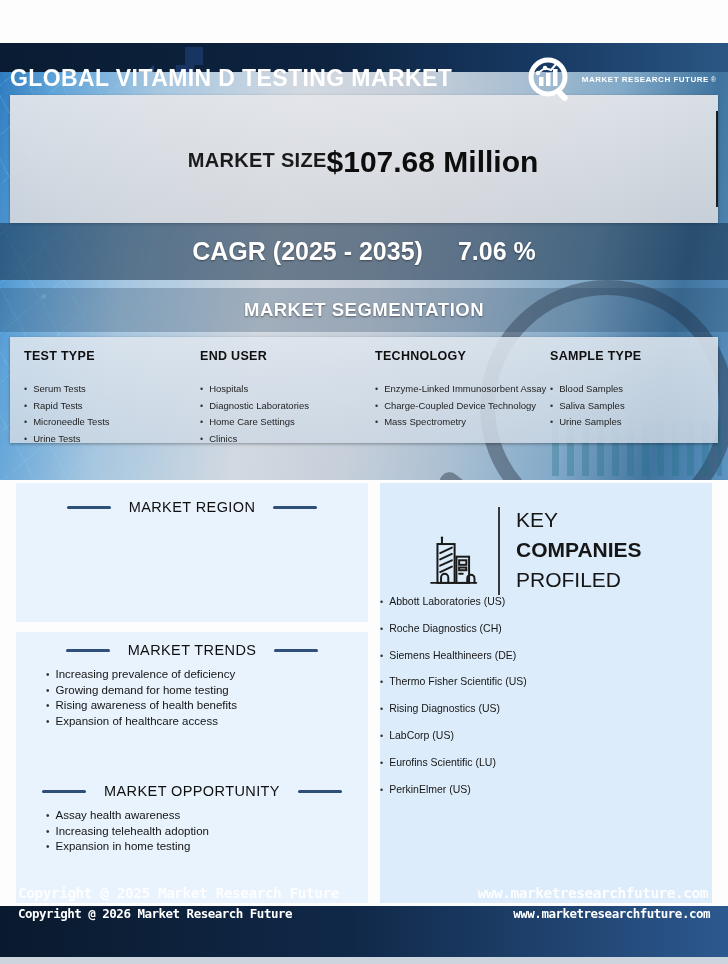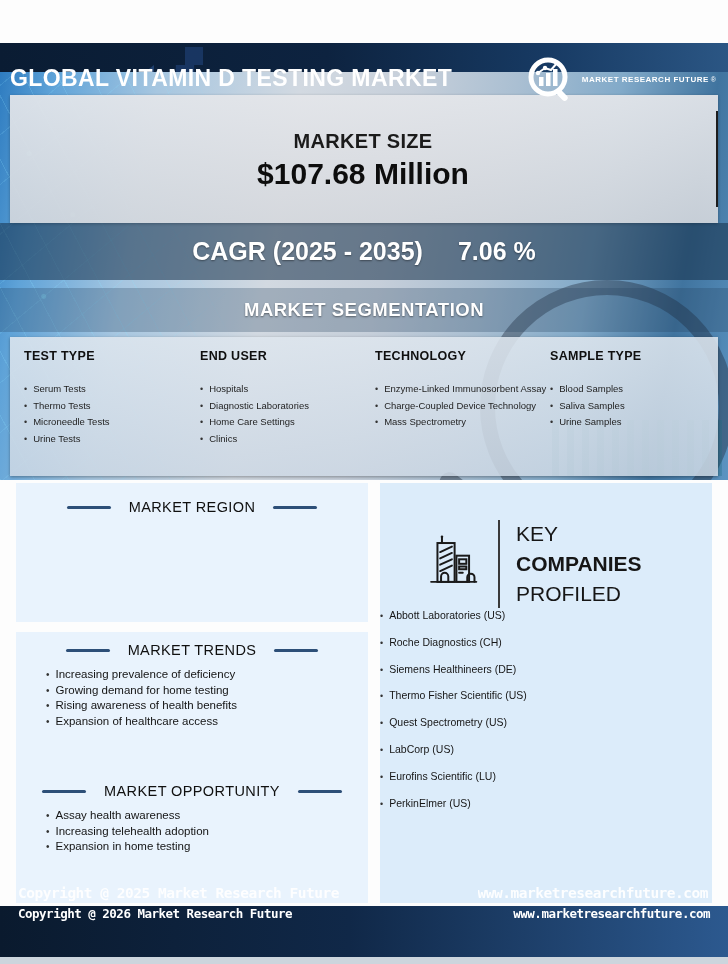--- a/index.html
+++ b/index.html
@@ -60,41 +60,41 @@
   .bars-deco{
     position:absolute;right:6px;bottom:4px;width:170px;height:56px;opacity:.35;
     background:repeating-linear-gradient(90deg, rgba(30,110,130,.9) 0 7px, transparent 7px 15px);
   }
   
   .stats{
     position:absolute;left:10px;top:23px;width:708px;height:128px;display:flex;
     background:linear-gradient(180deg, rgba(228,230,234,.93), rgba(213,216,221,.9));
     box-shadow:0 1px 3px rgba(0,0,0,.3);
   }
-  .stat-half{flex:1;display:flex;flex-direction:column;align-items:center;justify-content:center;padding-top:2px;}
+  .stat-half{flex:1;display:flex;align-items:center;justify-content:center;padding-top:2px;}
   .stat-label{font-size:20px;font-weight:700;color:#1b1b1b;letter-spacing:.3px;}
   .stat-value{font-size:30px;font-weight:700;color:#0d0d0d;margin-top:4px;}
   .stat-divider{width:2px;height:96px;background:#1d1d1d;align-self:center;}
   
   .cagr{
     position:absolute;left:0;top:151px;width:728px;height:57px;
     background:rgba(22,48,72,.55);
     display:flex;align-items:center;justify-content:center;gap:35px;
   }
   .cagr-label,.cagr-value{color:#fff;font-size:25px;font-weight:700;text-shadow:0 1px 2px rgba(0,0,0,.4);}
   
   .seg-band{
     position:absolute;left:0;top:216px;width:728px;height:44px;
     background:rgba(35,65,95,.28);
     display:flex;align-items:center;justify-content:center;
   }
   .seg-title{color:#fff;font-size:18.5px;font-weight:700;letter-spacing:.5px;text-shadow:0 1px 2px rgba(0,0,0,.45);}
   
   .seg-panel{
-    position:absolute;left:10px;top:265px;width:708px;height:139px;
+    position:absolute;left:10px;top:265px;width:708px;height:106px;
     background:linear-gradient(180deg, rgba(222,230,238,.88), rgba(205,216,228,.85));
     box-shadow:0 1px 3px rgba(0,0,0,.35);
     display:grid;grid-template-columns:176px 175px 175px 1fr;
     padding:12px 0 0 14px;box-sizing:border-box;
   }
   .seg-col{min-width:0;}
   .seg-head{font-size:12.5px;font-weight:700;color:#0f0f0f;letter-spacing:.3px;margin-bottom:18px;}
   ul.blist{list-style:none;margin:0;padding:0;}
   .seg-col .blist li{display:flex;align-items:baseline;font-size:9.5px;color:#1e1e1e;line-height:15.7px;white-space:nowrap;}
   .blist .blt{flex:0 0 auto;margin-right:6px;}
@@ -107,21 +107,21 @@
   .panel-companies{left:380px;top:483px;width:332px;height:420px;background:#dcecfa;}
   .sec-head{display:flex;align-items:center;justify-content:center;gap:18px;padding-top:16px;}
   .panel-trends .sec-head{padding-top:10px;}
   .panel-opp .sec-head{padding-top:12px;}
   .dash{width:44px;height:3px;background:#2d4f78;border-radius:2px;}
   .sec-title{font-size:14.5px;font-weight:400;color:#101010;letter-spacing:.4px;}
   .panel-trends .blist,.panel-opp .blist{margin-top:9px;padding-left:30px;}
   .panel-trends .blist li,.panel-opp .blist li{display:flex;align-items:baseline;font-size:11.5px;color:#141414;line-height:15.6px;}
   .panel-trends .blt,.panel-opp .blt{font-size:10px;color:#333;}
   
-  .comp-header{display:flex;align-items:center;padding:36px 0 0 42px;}
+  .comp-header{display:flex;align-items:flex-end;padding:22px 0 0 42px;}
   .comp-icon{flex:0 0 auto;}
   .comp-divider{width:2px;height:88px;background:#3a3a3a;margin:0 16px 0 18px;}
   .comp-title{font-size:21px;color:#161616;line-height:30px;}
   .ct-bold{font-weight:700;}
   .comp-list{margin-top:22px;padding-left:16px;}
   .comp-list li{display:flex;align-items:baseline;font-size:10.5px;color:#161616;height:26.8px;}
   .comp-list .blt{font-size:9px;color:#333;}
   
   .wm{
     position:absolute;top:885px;height:19px;overflow:hidden;
@@ -194,21 +194,21 @@
     <div class="seg-panel">
       <div class="seg-col">
         <div class="seg-head">TEST TYPE</div>
         <ul class="blist">
             <li>
               <span class="blt">•</span>
               <span class="itxt">Serum Tests</span>
             </li>
             <li>
               <span class="blt">•</span>
-              <span class="itxt">Thermo Tests</span>
+              <span class="itxt">Rapid Tests</span>
             </li>
             <li>
               <span class="blt">•</span>
               <span class="itxt">Microneedle Tests</span>
             </li>
             <li>
               <span class="blt">•</span>
               <span class="itxt">Urine Tests</span>
             </li>
           </ul>
@@ -366,21 +366,21 @@
         <li>
           <span class="blt">•</span>
           <span class="itxt">Siemens Healthineers (DE)</span>
         </li>
         <li>
           <span class="blt">•</span>
           <span class="itxt">Thermo Fisher Scientific (US)</span>
         </li>
         <li>
           <span class="blt">•</span>
-          <span class="itxt">Quest Spectrometry (US)</span>
+          <span class="itxt">Rising Diagnostics (US)</span>
         </li>
         <li>
           <span class="blt">•</span>
           <span class="itxt">LabCorp (US)</span>
         </li>
         <li>
           <span class="blt">•</span>
           <span class="itxt">Eurofins Scientific (LU)</span>
         </li>
         <li>

